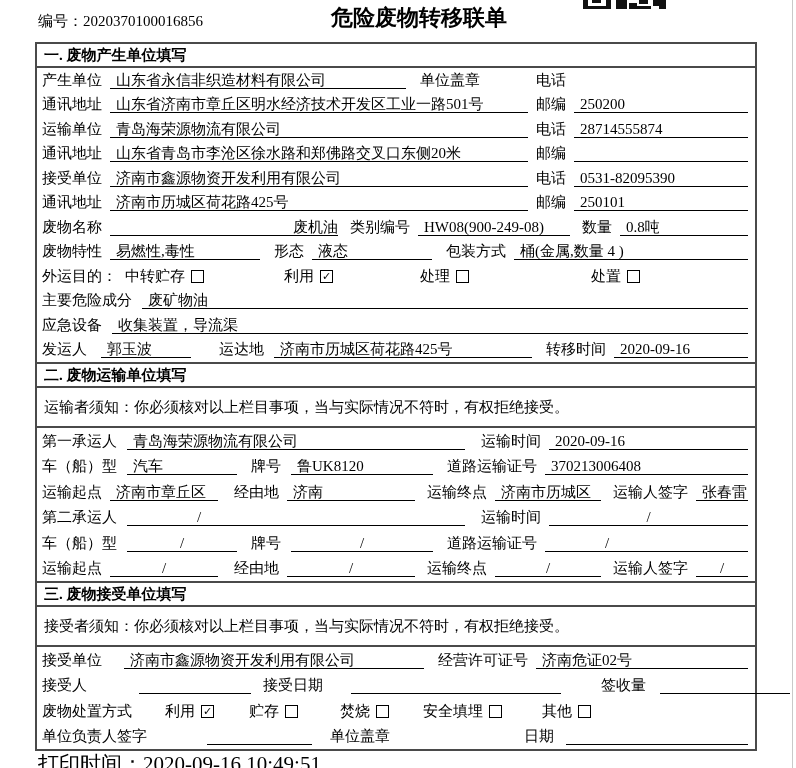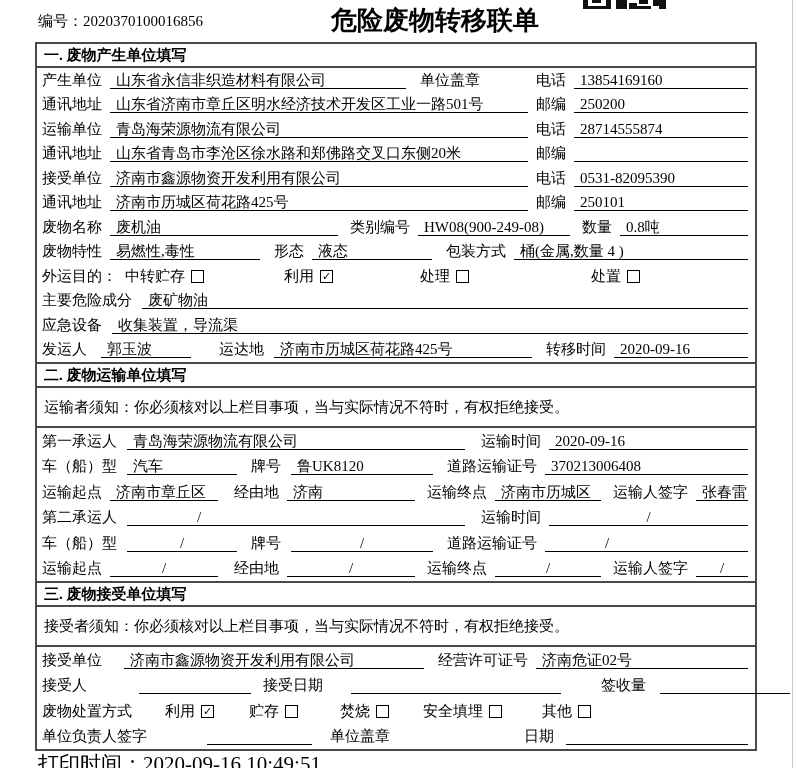--- a/index.html
+++ b/index.html
@@ -3,21 +3,21 @@
 <meta charset="utf-8">
 <style>
   html,body { margin:0; padding:0; }
   body {
     width:796px; height:768px; position:relative; overflow:hidden;
     background:#ffffff; color:#000;
     font-family:"Liberation Serif","DejaVu Serif",serif;
     font-size:15px;
   }
   .doc-number { position:absolute; left:38px; top:12px; font-size:15px; }
-  .doc-title  { position:absolute; left:331px; top:3px; font-size:26px; font-weight:bold;text-align:center; }
+  .doc-title  { position:absolute; left:331px; top:3px; font-size:22px; font-weight:bold;text-align:center; }
   .qr { position:absolute; left:583px; top:0; }
   .page-edge { position:absolute; left:792px; top:0; width:1px; height:768px; background:#c9c9c9; }
 
   .form { position:absolute; left:35px; top:42px; width:722px; box-sizing:border-box;
           border:2px solid #4a4a4a; background:#fff; }
   .sec-header { height:22px; line-height:22px; padding:0 7px; font-weight:bold; font-size:15px;
                 border-bottom:2px solid #4a4a4a; }
   .bt { border-top:2px solid #4a4a4a; }
   .notice { height:28px; line-height:28px; padding:5px 7px; font-size:15px; border-bottom:2px solid #4a4a4a; }
 
@@ -69,21 +69,20 @@
 
     <div class="sec1">
       <div class="sec-header">一. 废物产生单位填写</div>
 
       <div class="row">
         <span class="lbl">产生单位</span>
         <span class="u" style="width:296px; margin-left:8px;">山东省永信非织造材料有限公司</span>
         <span class="lbl" style="margin-left:14px;">单位盖章</span>
         <span class="rg">
           <span class="lbl">电话</span>
-          <span class="u">13854169160</span>
         </span>
       </div>
 
       <div class="row">
         <span class="lbl">通讯地址</span>
         <span class="u grow" style="margin-left:8px; margin-right:8px;">山东省济南市章丘区明水经济技术开发区工业一路501号</span>
         <span class="rg">
           <span class="lbl">邮编</span>
           <span class="u">250200</span>
         </span>
@@ -120,21 +119,21 @@
         <span class="lbl">通讯地址</span>
         <span class="u grow" style="margin-left:8px; margin-right:8px;">济南市历城区荷花路425号</span>
         <span class="rg">
           <span class="lbl">邮编</span>
           <span class="u">250101</span>
         </span>
       </div>
 
       <div class="row">
         <span class="lbl">废物名称</span>
-        <span class="u" style="width:228px; margin-left:8px;">废机油</span>
+        <span class="u" style="width:228px; margin-left:8px;text-align:right;">废机油</span>
         <span class="lbl" style="margin-left:12px;">类别编号</span>
         <span class="u" style="width:152px; margin-left:8px;">HW08(900-249-08)</span>
         <span class="lbl" style="margin-left:12px;">数量</span>
         <span class="u grow" style="margin-left:8px;">0.8吨</span>
       </div>
 
       <div class="row">
         <span class="lbl">废物特性</span>
         <span class="u" style="width:150px; margin-left:8px;">易燃性,毒性</span>
         <span class="lbl" style="margin-left:14px;">形态</span>

